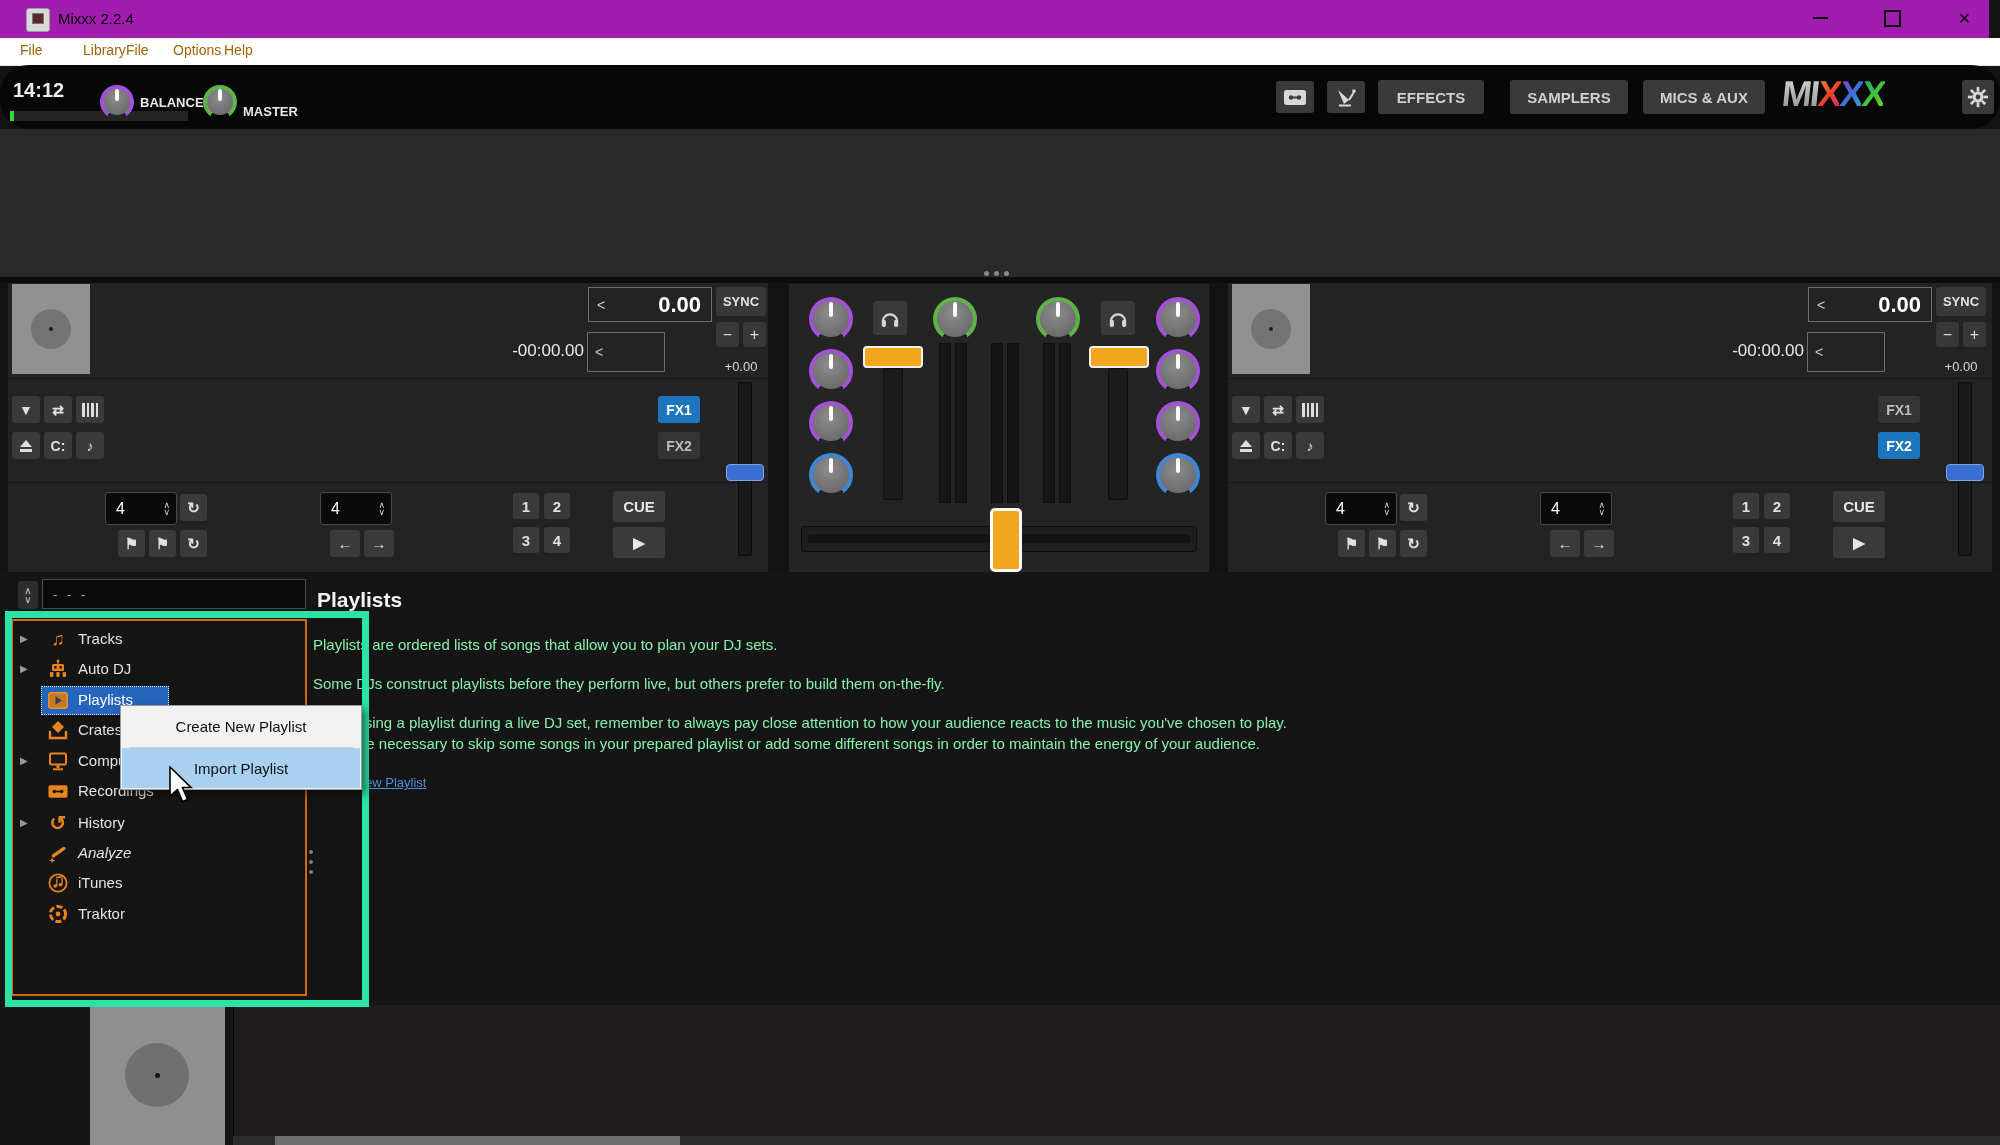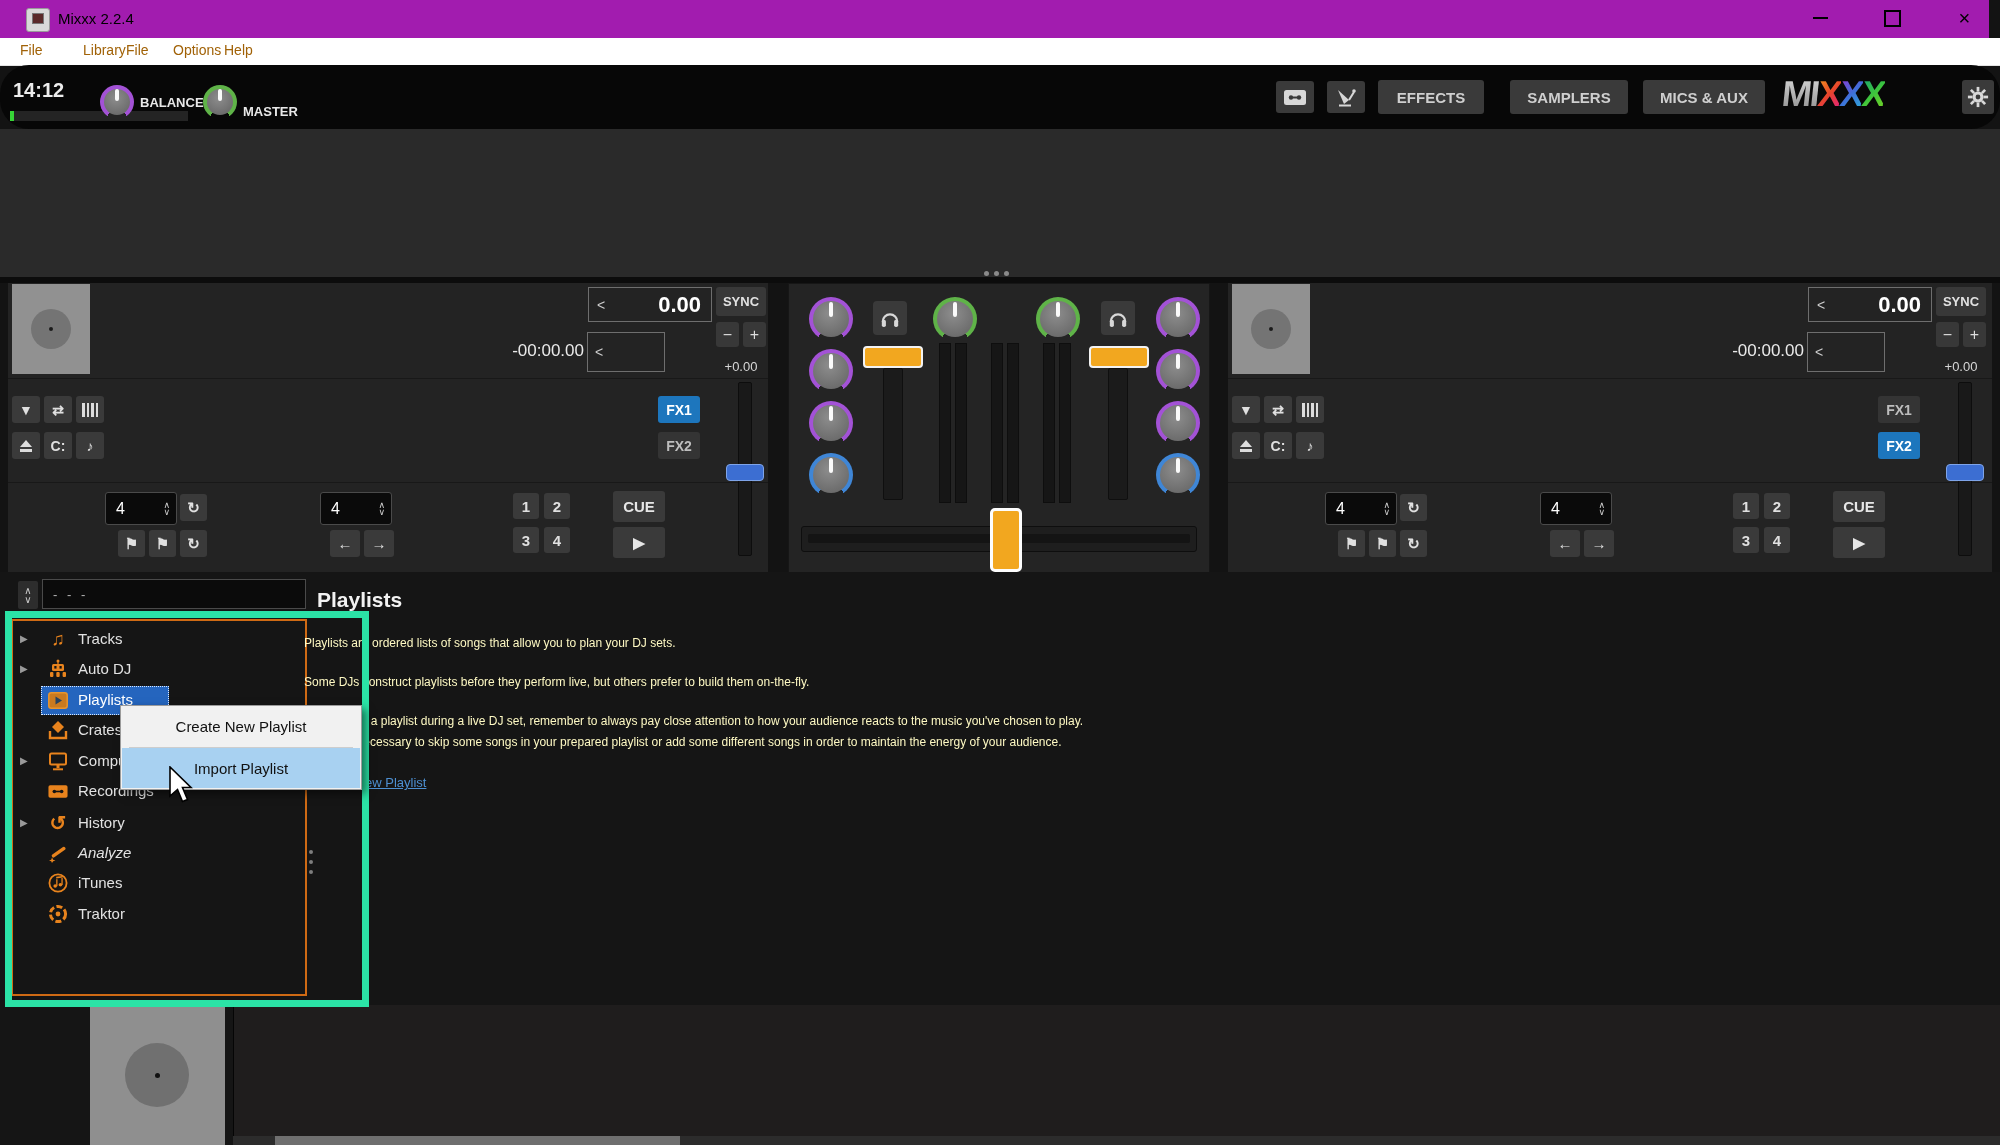--- a/index.html
+++ b/index.html
@@ -94,21 +94,21 @@
   .focus-rect{position:absolute;left:11px;top:47px;width:296px;height:377px;border:2px solid #cf6a14;box-sizing:border-box;pointer-events:none;}
   .srow{position:absolute;left:12px;width:294px;height:30px;}
   .srow .exp{position:absolute;left:8px;top:9px;font-size:10px;color:#9a9a9a;}
   .srow .sicon{position:absolute;left:34px;top:3px;width:24px;height:24px;display:flex;align-items:center;justify-content:center;color:#e8831d;font-size:18px;font-weight:bold;}
   .srow .slabel{position:absolute;left:66px;top:6px;font-size:15px;color:#e2e2e2;}
   .selbox{position:absolute;left:29px;top:1px;width:126px;height:27px;background:#2565be;border:1px dotted #d8e9ff;}
   .srow.sel .slabel,{color:#fff;}
   .vdots{position:absolute;left:309px;top:278px;display:flex;flex-direction:column;gap:6px;}
   .vdots i{width:4px;height:4px;border-radius:50%;background:#7d7d7d;}
   .mtitle{position:absolute;left:317px;top:16px;font-size:21px;font-weight:bold;color:#f2f2f2;}
-  .mpar{position:absolute;left:304px;font-size:12px;color:#fef9c3;white-space:nowrap;}
+  .mpar{position:absolute;left:313px;font-size:15px;color:#86efac;white-space:nowrap;}
   .mlink{position:absolute;left:313px;font-size:13px;color:#4d8fd1;text-decoration:underline;white-space:nowrap;}
   .coverart{position:absolute;left:90px;top:435px;width:135px;height:138px;background:#8f8f8f;}
   .coverart::before{content:"";position:absolute;left:35px;top:36px;width:64px;height:64px;border-radius:50%;background:#707070;}
   .coverart::after{content:"";position:absolute;left:65px;top:66px;width:5px;height:5px;border-radius:50%;background:#111;}
   .table-area{position:absolute;left:233px;top:433px;right:0;bottom:0;background:#1f1d1d;border-left:1px solid #050505;}
   .hscroll{position:absolute;left:233px;top:564px;width:1767px;height:9px;background:#2c2c2c;}
   .hthumb{position:absolute;left:42px;top:0;width:405px;height:9px;background:#6f6f6f;}
   
   .annot{position:absolute;left:5px;top:611px;width:364px;height:396px;border:7px solid #2be3a6;box-sizing:border-box;z-index:40;pointer-events:none;}
   .ctxmenu{position:absolute;left:120px;top:705px;width:242px;height:85px;background:#f1f1f1;border:1px solid #9b9b9b;

